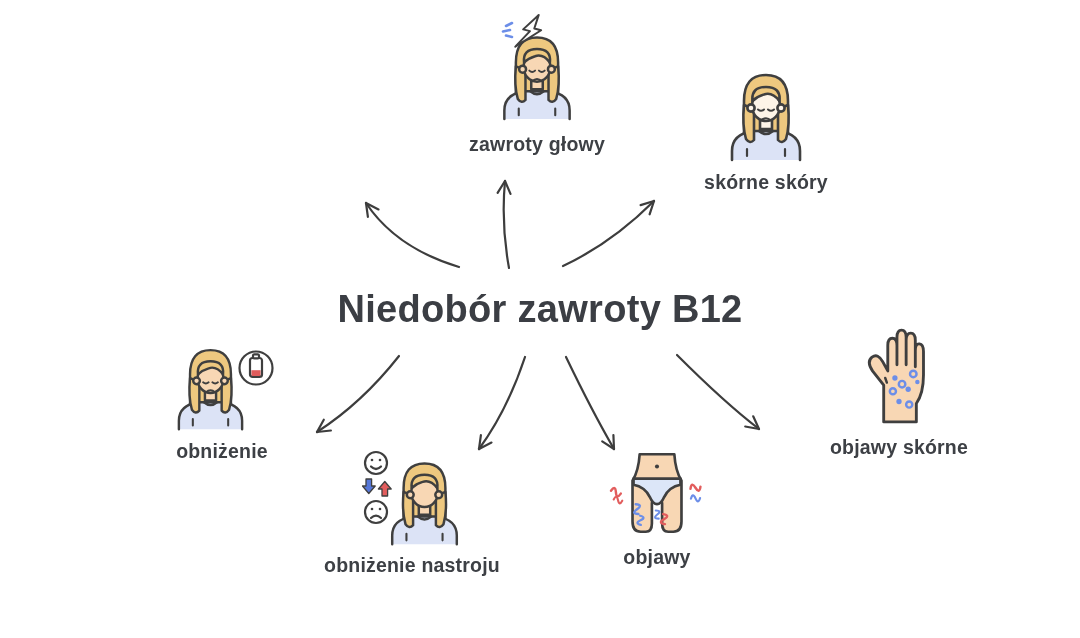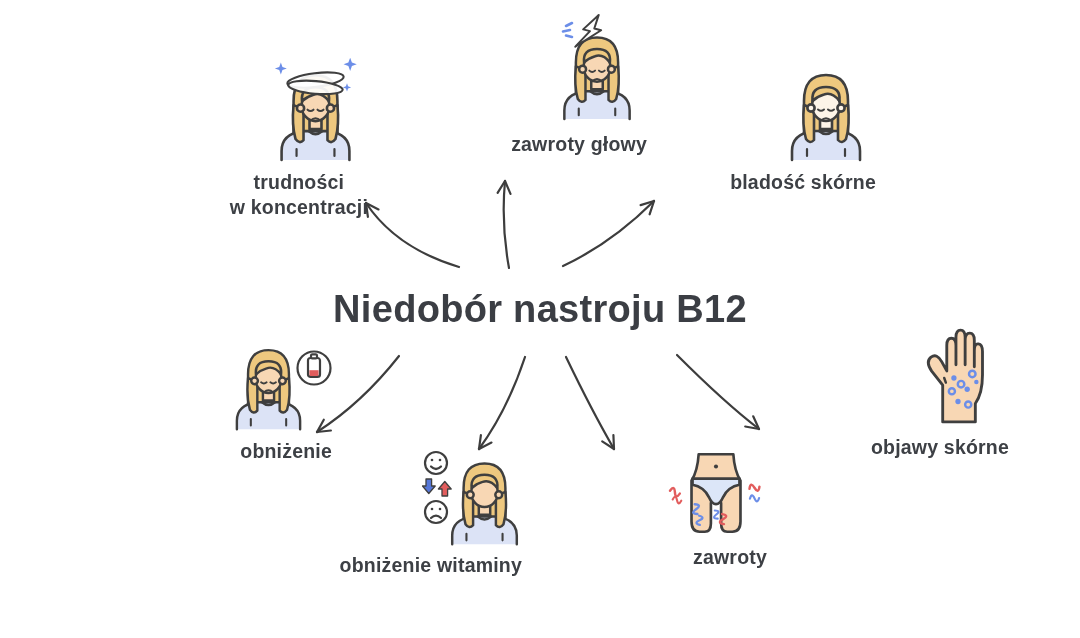--- a/index.html
+++ b/index.html
@@ -6,21 +6,21 @@
   .canvas{
     position:relative;width:1080px;height:638px;background:#ffffff;
     font-family:"Liberation Sans", sans-serif;overflow:hidden;
   }
   .title{
     position:absolute;left:0;top:288px;width:1080px;text-align:center;
     font-size:38px;font-weight:700;color:#3b3e44;letter-spacing:.3px;
   }
   .node{
     position:absolute;width:220px;display:flex;flex-direction:column;
-    align-items:flex-end;
+    align-items:center;
   }
   .node .lbl{
     margin-top:7px;text-align:center;font-size:19.5px;font-weight:700;
     color:#3d4045;line-height:1.28;letter-spacing:.2px;
   }
   .lbl span{display:block;}
   .lbl span:empty{display:none;}
   svg.icon{display:block;}
   .arrows{position:absolute;left:0;top:0;pointer-events:none;}
 </style>
@@ -64,21 +64,21 @@
       </g>
       <g id="battery-bubble" stroke="#3f3f3f" stroke-width="2.2" stroke-linejoin="round">
         <circle r="16.5" fill="#fff"></circle>
         <rect x="-4.6" y="2.2" width="9.2" height="6" fill="#e05c5c" stroke="none"></rect>
         <rect x="-6" y="-10" width="12" height="19" rx="2.5" fill="none"></rect>
         <rect x="-3" y="-13.6" width="6" height="4" rx="1.2" fill="#fff"></rect>
       </g>
     </defs>
   </svg>
 
-  <div class="title">Niedobór nastroju B12</div>
+  <div class="title">Niedobór zawroty B12</div>
 
   <svg class="arrows" width="1080" height="638" viewBox="0 0 1080 638" fill="none" stroke="#3d3d3d" stroke-width="2.2" stroke-linecap="round">
     <path class="arr" d="M459,267 Q396,248 366,203"></path>
     <path class="arr" d="M509,268 Q501,224 505,181"></path>
     <path class="arr" d="M563,266 Q612,243 654,201"></path>
     <path class="arr" d="M399,356 Q362,403 317,432"></path>
     <path class="arr" d="M525,357 Q507,411 479,449"></path>
     <path class="arr" d="M566,357 Q592,411 614,449"></path>
     <path class="arr" d="M677,355 Q725,403 759,429"></path>
   <path d="M366.0,203.0 L367.9,216.9"></path>
@@ -90,41 +90,20 @@
       <path d="M317.0,432.0 L330.9,430.5"></path>
       <path d="M317.0,432.0 L323.8,419.7"></path>
       <path d="M479.0,449.0 L491.5,442.6"></path>
       <path d="M479.0,449.0 L480.9,435.1"></path>
       <path d="M614.0,449.0 L613.4,435.0"></path>
       <path d="M614.0,449.0 L602.2,441.4"></path>
       <path d="M759.0,429.0 L753.2,416.3"></path>
       <path d="M759.0,429.0 L745.2,426.5"></path>
     </svg>
 
-  <div class="node" style="left:148px;top:58px">
-    <svg class="icon" width="105" height="105" viewBox="0 0 100 100">
-      <g transform="translate(2.5,5) scale(0.95)">
-          <use href="#bust"></use>
-          <use href="#sadface"></use>
-        </g>
-      <g stroke="#3f3f3f" stroke-width="2" fill="#fff" fill-opacity="0.92">
-        <ellipse cx="50" cy="21" rx="27" ry="6.5" transform="rotate(-7 50 21)"></ellipse>
-        <ellipse cx="50" cy="28" rx="26" ry="6" transform="rotate(5 50 28)"></ellipse>
-      </g>
-      <g fill="#6c8ee8">
-        <use href="#star4" transform="translate(17,10) scale(0.95)"></use>
-        <use href="#star4" transform="translate(83,6) scale(1.05)"></use>
-        <use href="#star4" transform="translate(80,28) scale(0.65)"></use>
-      </g>
-    </svg>
-    <div class="lbl">
-      <span>trudności</span>
-      <span>w koncentracji</span>
-    </div>
-  </div>
 
   <div class="node" style="left:427px;top:13px">
     <svg class="icon" width="100" height="112" viewBox="0 0 100 112">
       <g transform="translate(2,13) scale(0.96)">
           <use href="#bust"></use>
           <use href="#sadface"></use>
         </g>
       <path d="M50,1 L36,17 L43,18 L30,35 L54,16 L47,15 Z" fill="#fff" stroke="#3f3f3f" stroke-width="2" stroke-linejoin="round" transform="rotate(6 42 18)"></path>
       <g stroke="#6c8ee8" stroke-width="2.6" stroke-linecap="round">
         <path d="M25,10 l-6,3"></path>
@@ -139,21 +118,21 @@
   </div>
 
   <div class="node" style="left:656px;top:63px">
     <svg class="icon" width="100" height="100" viewBox="0 0 100 100">
       <g style="--skin:#fdf4e8">
           <use href="#bust"></use>
           <use href="#sadface"></use>
         </g>
     </svg>
     <div class="lbl">
-      <span>bladość skórne</span>
+      <span>skórne skóry</span>
 
     </div>
   </div>
 
   <div class="node" style="left:112px;top:332px">
     <svg class="icon" width="104" height="100" viewBox="0 0 104 100">
       <g transform="translate(-6,7) scale(0.93)">
           <use href="#bust"></use>
           <use href="#sadface"></use>
         </g>
@@ -171,21 +150,21 @@
           <use href="#bust"></use>
         </g>
       <use href="#smiley" transform="translate(14,15)"></use>
       <g stroke="#3f3f3f" stroke-width="1.3" stroke-linejoin="round">
         <path d="M4,31 h5.6 v7 h3.6 l-6.4,7.5 l-6.4,-7.5 h3.6 Z" fill="#5577d9"></path>
         <path d="M20,48 h5.6 v-7 h3.6 l-6.4,-7.5 l-6.4,7.5 h3.6 Z" fill="#e25d5d"></path>
       </g>
       <use href="#frowny" transform="translate(14,64)"></use>
     </svg>
     <div class="lbl">
-      <span>obniżenie witaminy</span>
+      <span>obniżenie nastroju</span>
 
     </div>
   </div>
 
   <div class="node" style="left:547px;top:450px">
     <svg class="icon" width="102" height="88" viewBox="0 0 100 86">
       <g stroke="#3f3f3f" stroke-width="2.6" stroke-linejoin="round" stroke-linecap="round">
         <path d="M33,4 L67,4 Q68,20 74,30 L74,70 Q74,80 66,80 L61,80 Q55,80 55,72 L55,52 Q55,47 50,47 Q45,47 45,52 L45,72 Q45,80 39,80 L34,80 Q26,80 26,70 L26,30 Q32,20 33,4 Z" fill="var(--skin,#f8d7b4)"></path>
         <path d="M27,28 L73,28 L73,34 Q62,36 57,46 Q54,53 50,53 Q46,53 43,46 Q38,36 27,34 Z" fill="#dce6f8"></path>
       </g>
@@ -197,21 +176,21 @@
         <use href="#sq" transform="translate(60,62) rotate(80)"></use>
       </g>
       <g stroke="#6c8ee8">
         <use href="#sq" transform="translate(83,44) rotate(-4) scale(0.9)"></use>
         <use href="#sq" transform="translate(33,52) rotate(75)"></use>
         <use href="#sq" transform="translate(37,64) rotate(85) scale(0.9)"></use>
         <use href="#sq" transform="translate(52,58) rotate(70) scale(0.85)"></use>
       </g>
     </svg>
     <div class="lbl">
-      <span>zawroty</span>
+      <span>objawy</span>
     </div>
   </div>
 
   <div class="node" style="left:789px;top:326px">
     <svg class="icon" width="102" height="102" viewBox="0 0 100 100">
       <path d="M35,94 L35,58 L24,44 Q18,35 23.5,30.5 Q29.5,26.5 34,35 L39,44 L39,19 Q39,12 43.5,12 Q48,12 48,19 L48,38 L48,11 Q48,4 52.5,4 Q57,4 57,11 L57,38 L57,14 Q57,7 61.5,7 Q66,7 66,14 L66,40 L66,24 Q66,17 70,17.5 Q74,18 74,25 L74,48 Q74,66 67,76 L67,94 Z" fill="var(--skin,#f8d7b4)" stroke="#3f3f3f" stroke-width="2.8" stroke-linejoin="round" stroke-linecap="round"></path>
       <path d="M36.5,51 l1.6,4.5" stroke="#3f3f3f" stroke-width="2.4" stroke-linecap="round"></path>
       <g fill="#6c8ee8">
         <circle cx="46" cy="51" r="2.6"></circle>
         <circle cx="59" cy="62" r="2.6"></circle>

